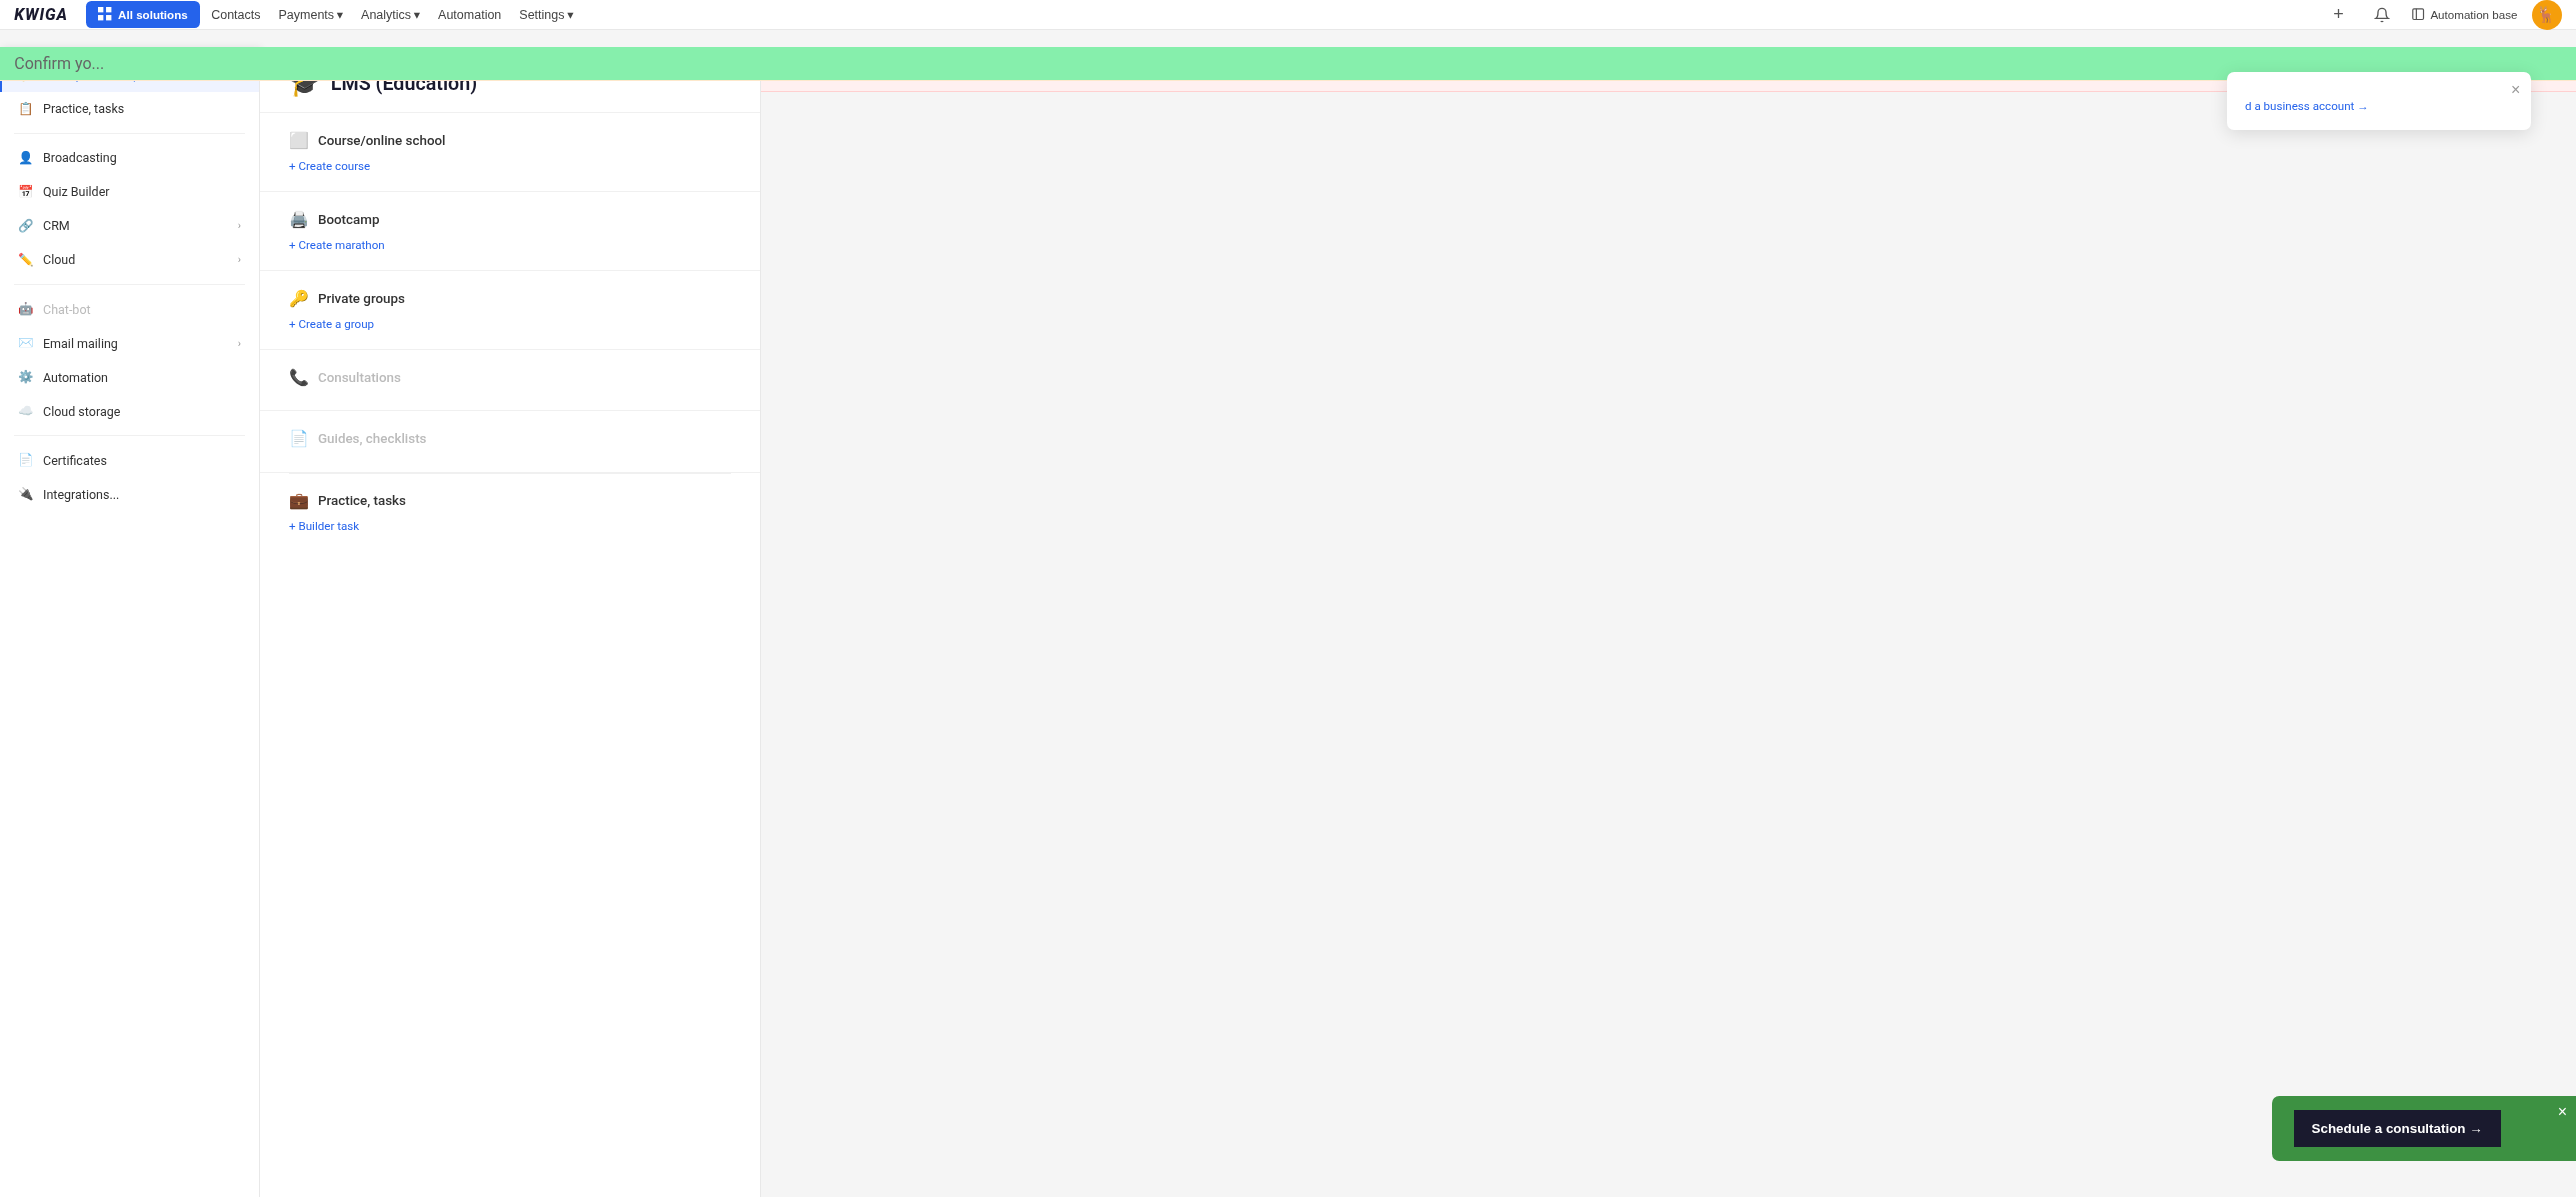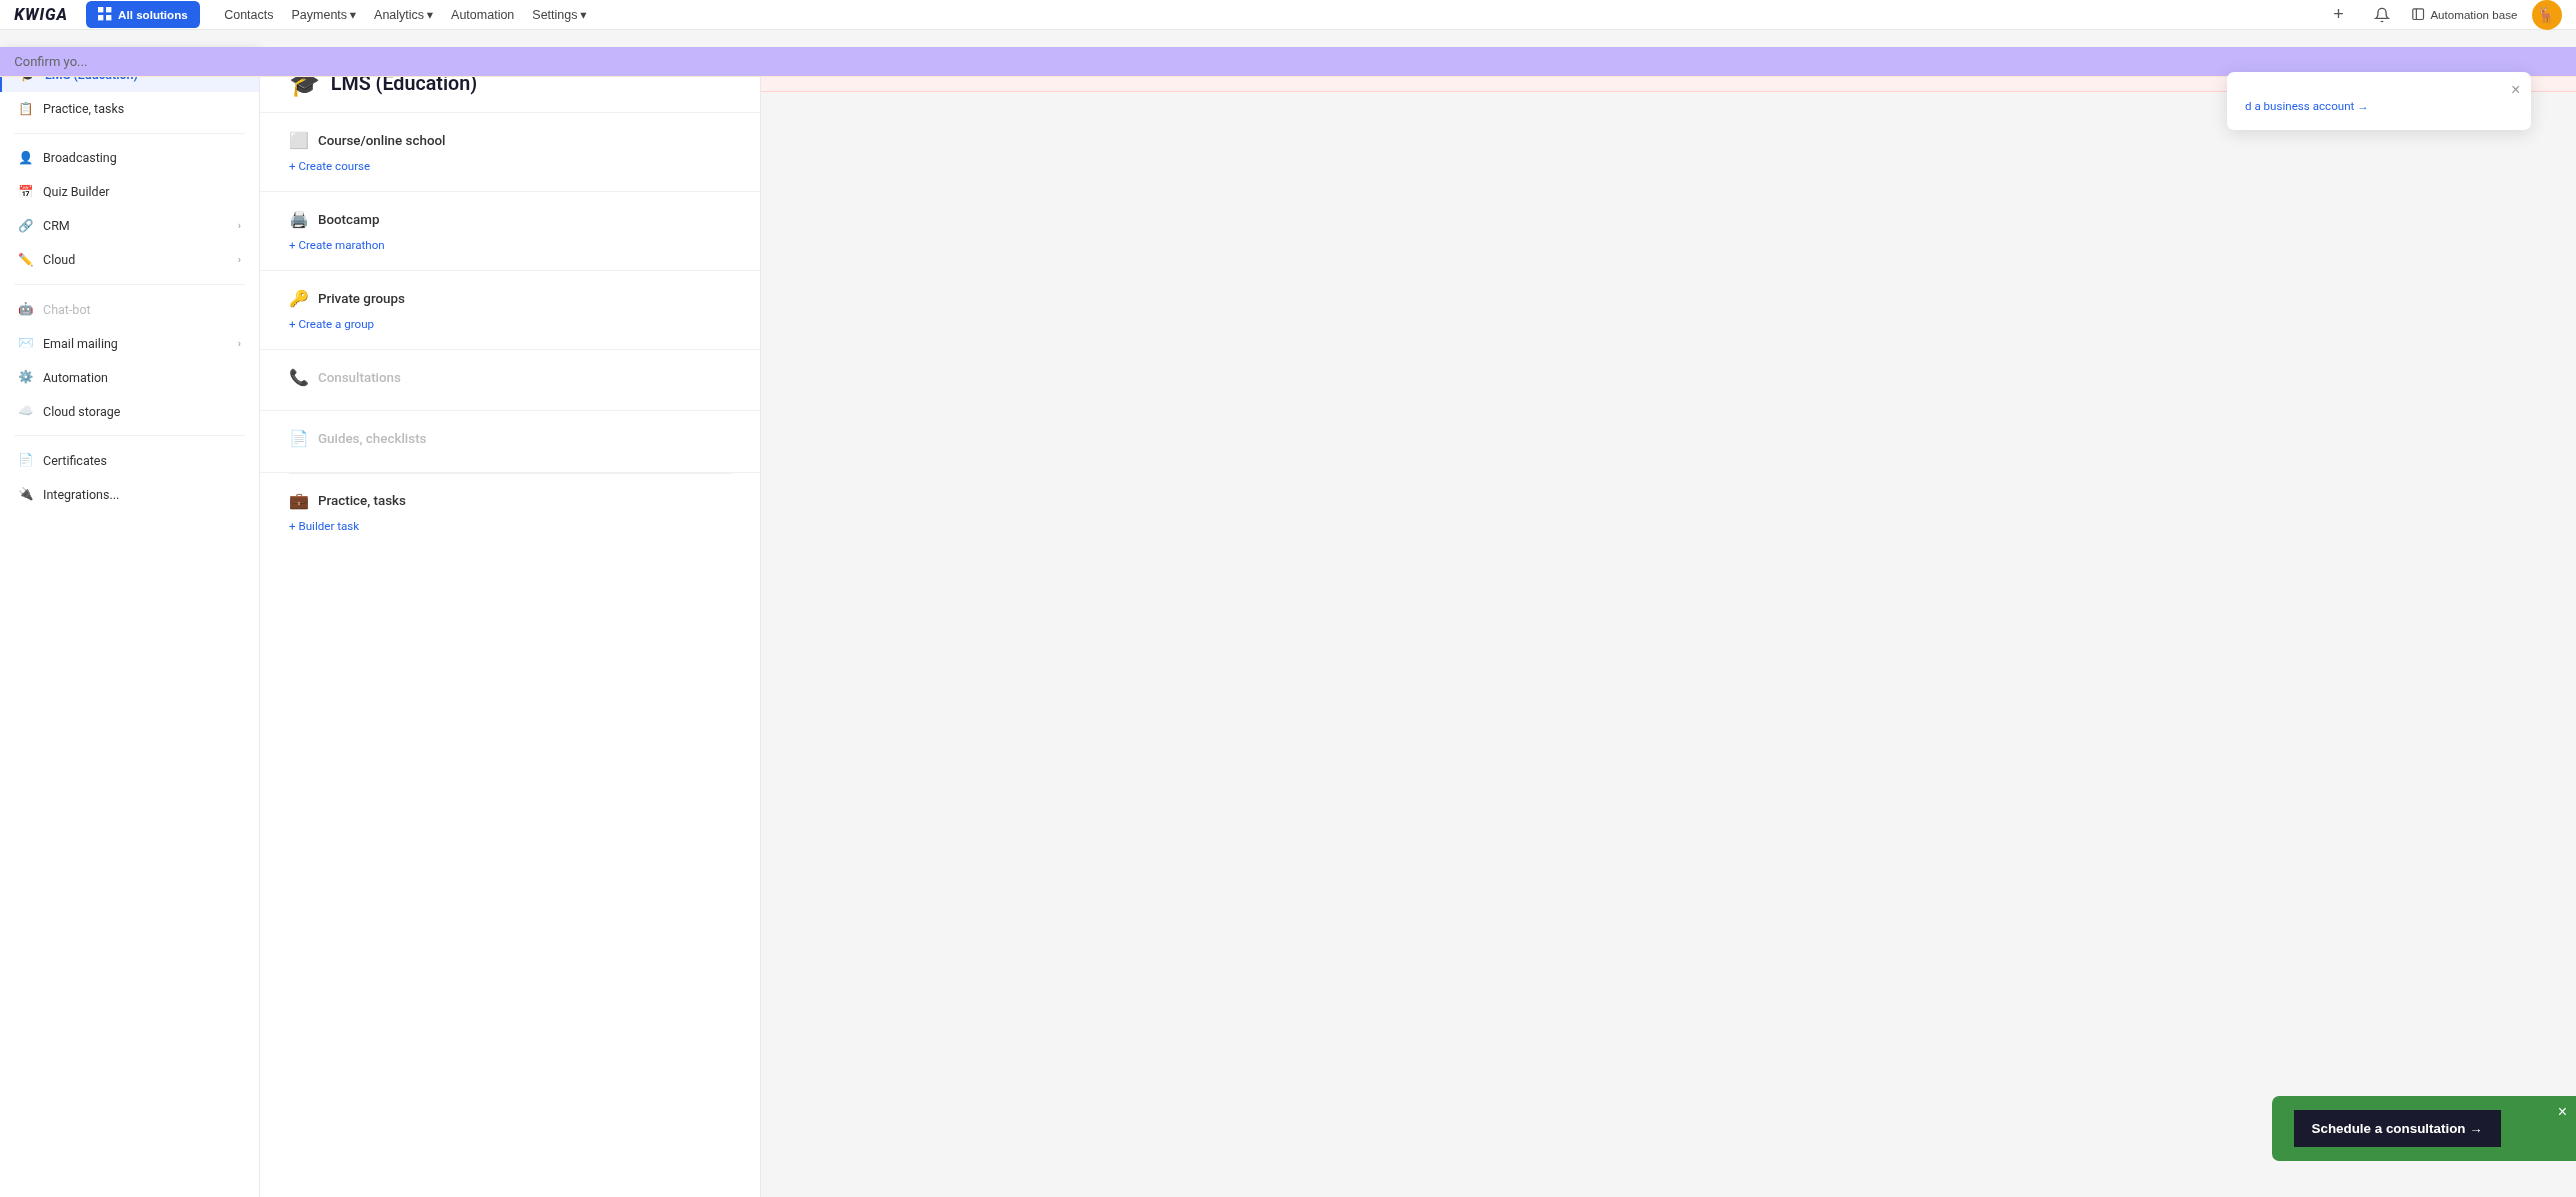--- a/index.html
+++ b/index.html
@@ -11,21 +11,21 @@
       height: 30px; padding: 0 14.3px; border-bottom: 0.9px solid #e8e8e8;
       position: fixed; top: 0; left: 0; right: 0; z-index: 100;
     }
     .logo {
       font-weight: 800; font-size: 16px; color: #1a1a2e; letter-spacing: 0.9px;
       margin-right: 18px; font-style: italic;
     }
     .nav-btn-all {
       background: #2563eb; color: #fff; border: none; border-radius: 5.4px;
       padding: 6.3px 12.5px; font-size: 11.6px; font-weight: 600; cursor: pointer;
-      display: flex; align-items: center; gap: 5.4px; margin-right: 15px;
+      display: flex; align-items: center; gap: 5.4px; margin-right: 2px;
     }
     .nav-btn-all svg { width: 14.3px; height: 14.3px; fill: white; }
     .nav-link {
       background: none; border: none; color: #444; font-size: 12.5px; cursor: pointer;
       padding: 5.4px 9px; display: flex; align-items: center; gap: 2.7px;
     }
     .nav-spacer { flex: 1; }
     .nav-right { display: flex; align-items: center; gap: 14.3px; }
     .nav-icon-btn {
       background: none; border: none; cursor: pointer; color: #555;
@@ -37,22 +37,22 @@
       border: none; cursor: pointer; color: #444; font-size: 11.6px; font-weight: 500;
     }
     .avatar {
       width: 30px; height: 30px; border-radius: 50%; background: #f59e0b;
       display: flex; align-items: center; justify-content: center;
       font-size: 16px; cursor: pointer; overflow: hidden;
     }
 
     
     .confirm-bar {
-      position: fixed; top: 47px; left: 0; right: 0; background: #c4b5fd;
-      border-bottom: 0.9px solid #fde8cc; padding: 7.2px 14.3px; font-size: 13px;
+      position: fixed; top: 47px; left: 0; right: 0; background: #86efac;
+      border-bottom: 0.9px solid #fde8cc; padding: 7.2px 14.3px; font-size: 16px;
       color: #666; z-index: 99;
     }
 
     
     .dropdown-overlay {
       position: fixed; top: 47px; left: 0; right: 0; bottom: 0;
       z-index: 50; display: flex;
     }
 
     

